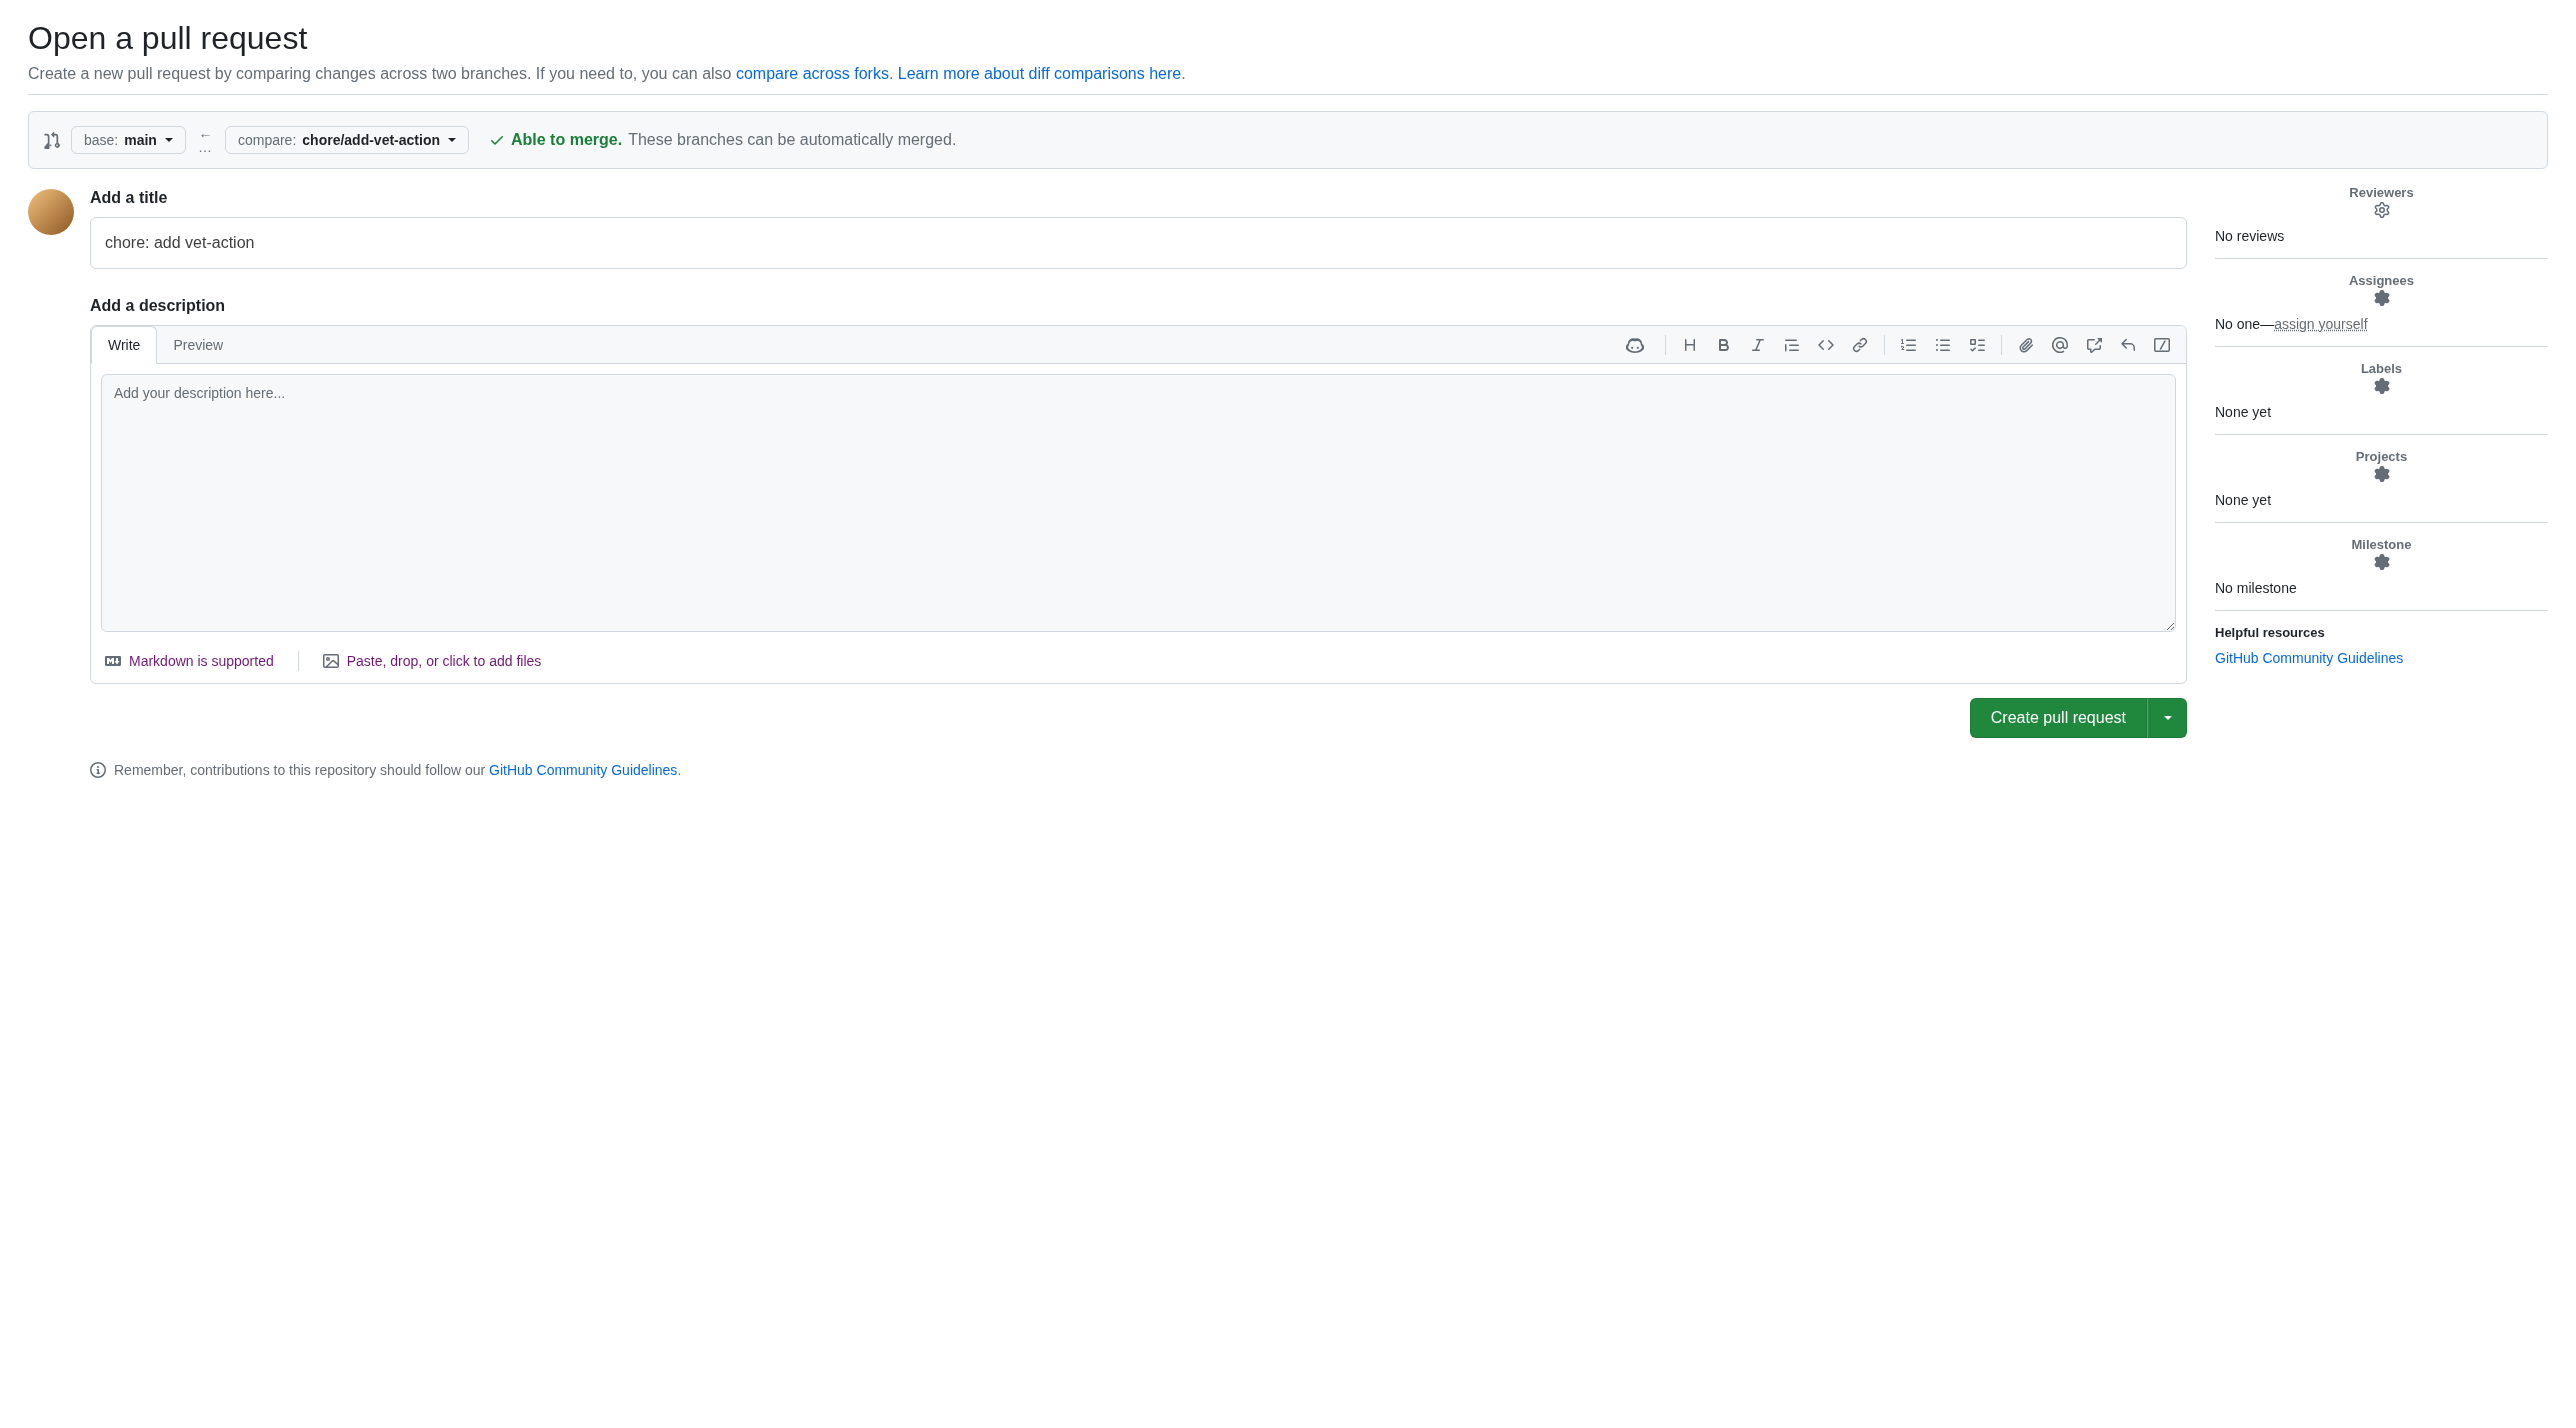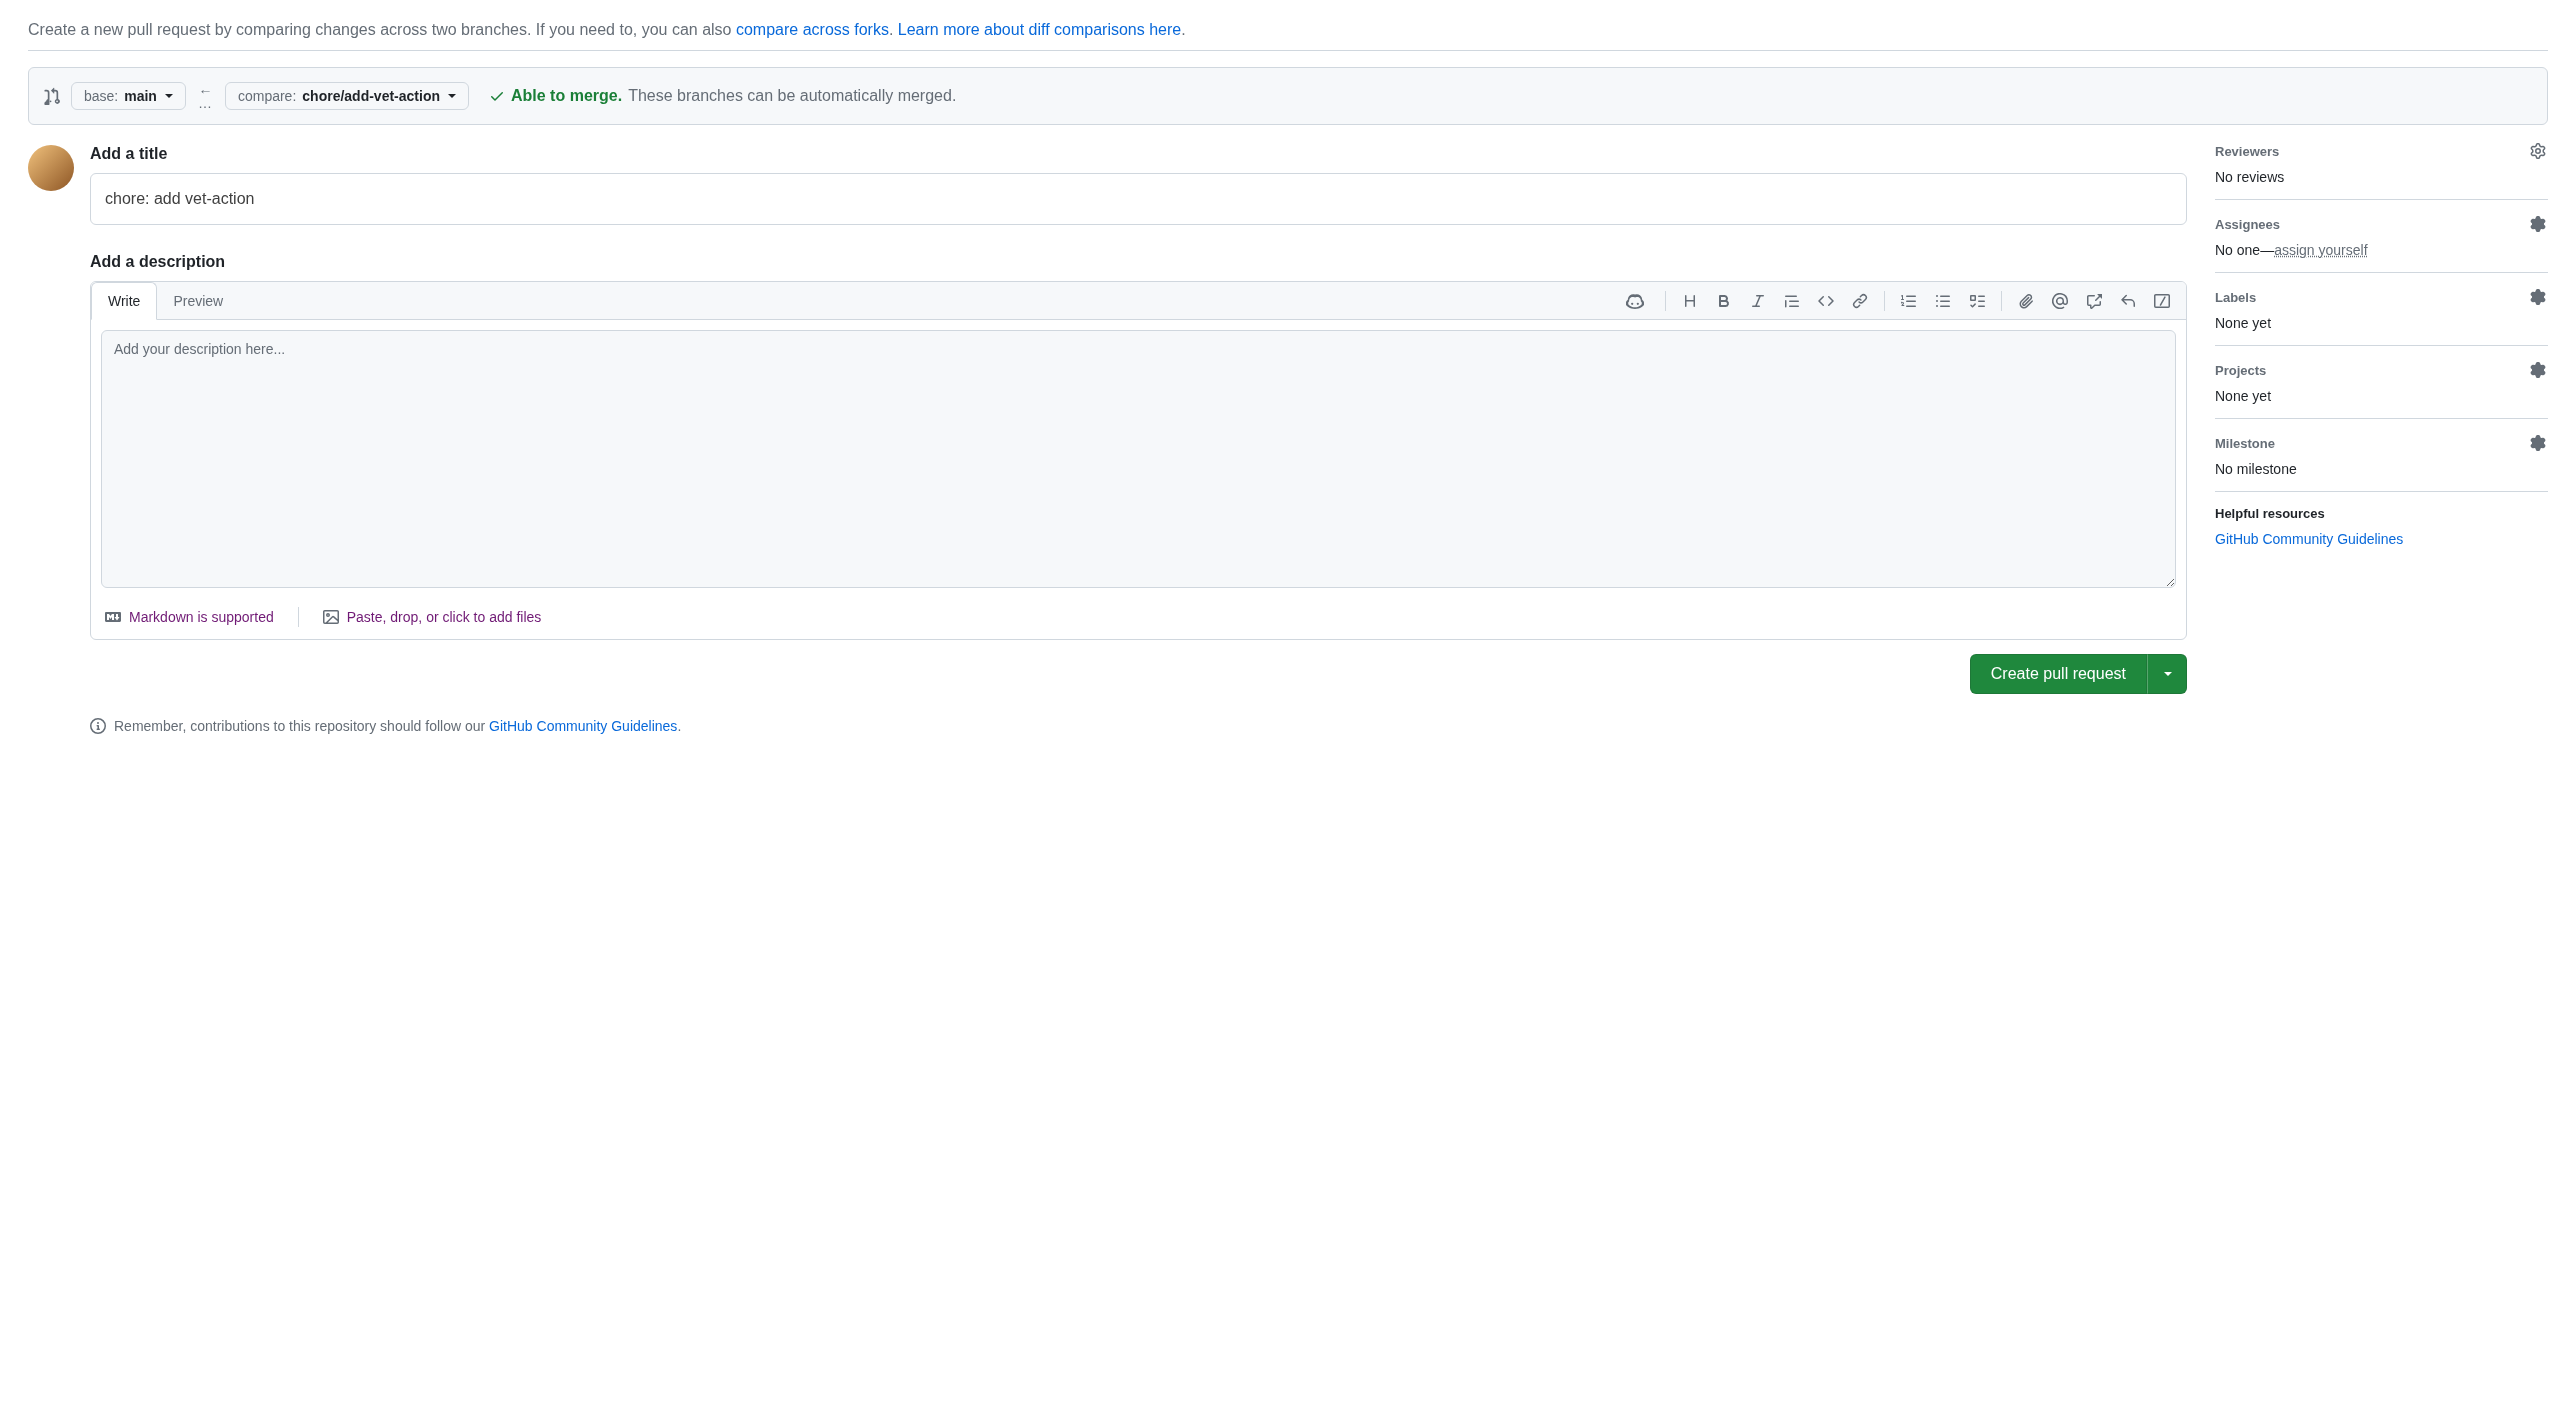--- a/index.html
+++ b/index.html
@@ -64,32 +64,33 @@
   .desc-footer { display:flex; align-items:center; gap:24px; padding:10px 14px 12px 14px; font-size:14px; color:#701a75;}
   .desc-footer .sep-v { width:1px; height:20px; background:#d0d7de;}
   .footer-item { display:flex; gap:8px; align-items:center;}
   .actions-row { display:flex; justify-content:flex-end; margin-top:14px; gap:0;}
   .btn-primary { background:#1f883d; color:#fff; font-size:16px; font-weight:500; border:1px solid rgba(27,31,36,.15); padding:10px 20px; border-radius:6px 0 0 6px; cursor:pointer;}
   .btn-primary-drop { background:#1f883d; color:#fff; border:1px solid rgba(27,31,36,.15); border-left:1px solid rgba(255,255,255,.25); padding:10px 14px; border-radius:0 6px 6px 0; cursor:pointer; display:flex; align-items:center;}
   .contrib-note { display:flex; gap:8px; align-items:center; margin-top:24px; color:#656d76; font-size:14px;}
   .col-side { width:333px; flex:none; font-size:14px;}
   .side-sec { padding:14px 0; border-bottom:1px solid #d0d7de;}
   .side-sec:first-child{ padding-top:0;}
-  .side-head { display:flex; align-items:center; justify-content:space-between; margin-bottom:8px;}
+  .side-head { display:flex; align-items:center; justify-content:space-between; margin-bottom:8px;flex-direction:column;}
   .side-title { font-weight:600; font-size:13px; color:#656d76;}
   .side-body { color:#1f2328; font-size:14px;}
   .gear-btn { color:#656d76; cursor:pointer; padding:2px;}
   .dotted-link { color:#656d76; text-decoration:underline dotted; cursor:pointer;}
   .helpful-h { font-weight:600; color:#1f2328; margin:14px 0 10px 0; font-size:13px;}
   svg{display:block;}
 </style>
 </head>
 <body>
 
 <div class="header-block">
+  <h1 class="pg-title">Open a pull request</h1>
   <div class="pg-sub">
     <span>Create a new pull request by comparing changes across two branches. If you need to, you can also </span><a href="#">compare across forks</a><span>. </span><a href="#">Learn more about diff comparisons here</a><span>.</span>
   </div>
 </div>
 
 <div class="compare-bar">
   <span>
     <svg width="18" height="18" viewBox="0 0 16 16" fill="#656d76">
         <path d="M9.573.677 7.177 3.073a.25.25 0 0 0 0 .354l2.396 2.396A.25.25 0 0 0 10 5.646V4h1a1 1 0 0 1 1 1v5.628a2.251 2.251 0 1 0 1.5 0V5A2.5 2.5 0 0 0 11 2.5h-1V.854a.25.25 0 0 0-.427-.177ZM6 12.75a.75.75 0 1 1 1.5 0 .75.75 0 0 1-1.5 0Zm-3.25 0a2.25 2.25 0 1 0 3 2.122V5A2.5 2.5 0 0 0 3.25 2.5H2a.75.75 0 0 0 0 1.5h1.25A1 1 0 0 1 4.25 5v5.628a2.251 2.251 0 0 0-1.5 2.122Zm10.5 0a.75.75 0 1 1-1.5 0 .75.75 0 0 1 1.5 0Z"></path>
       </svg>

